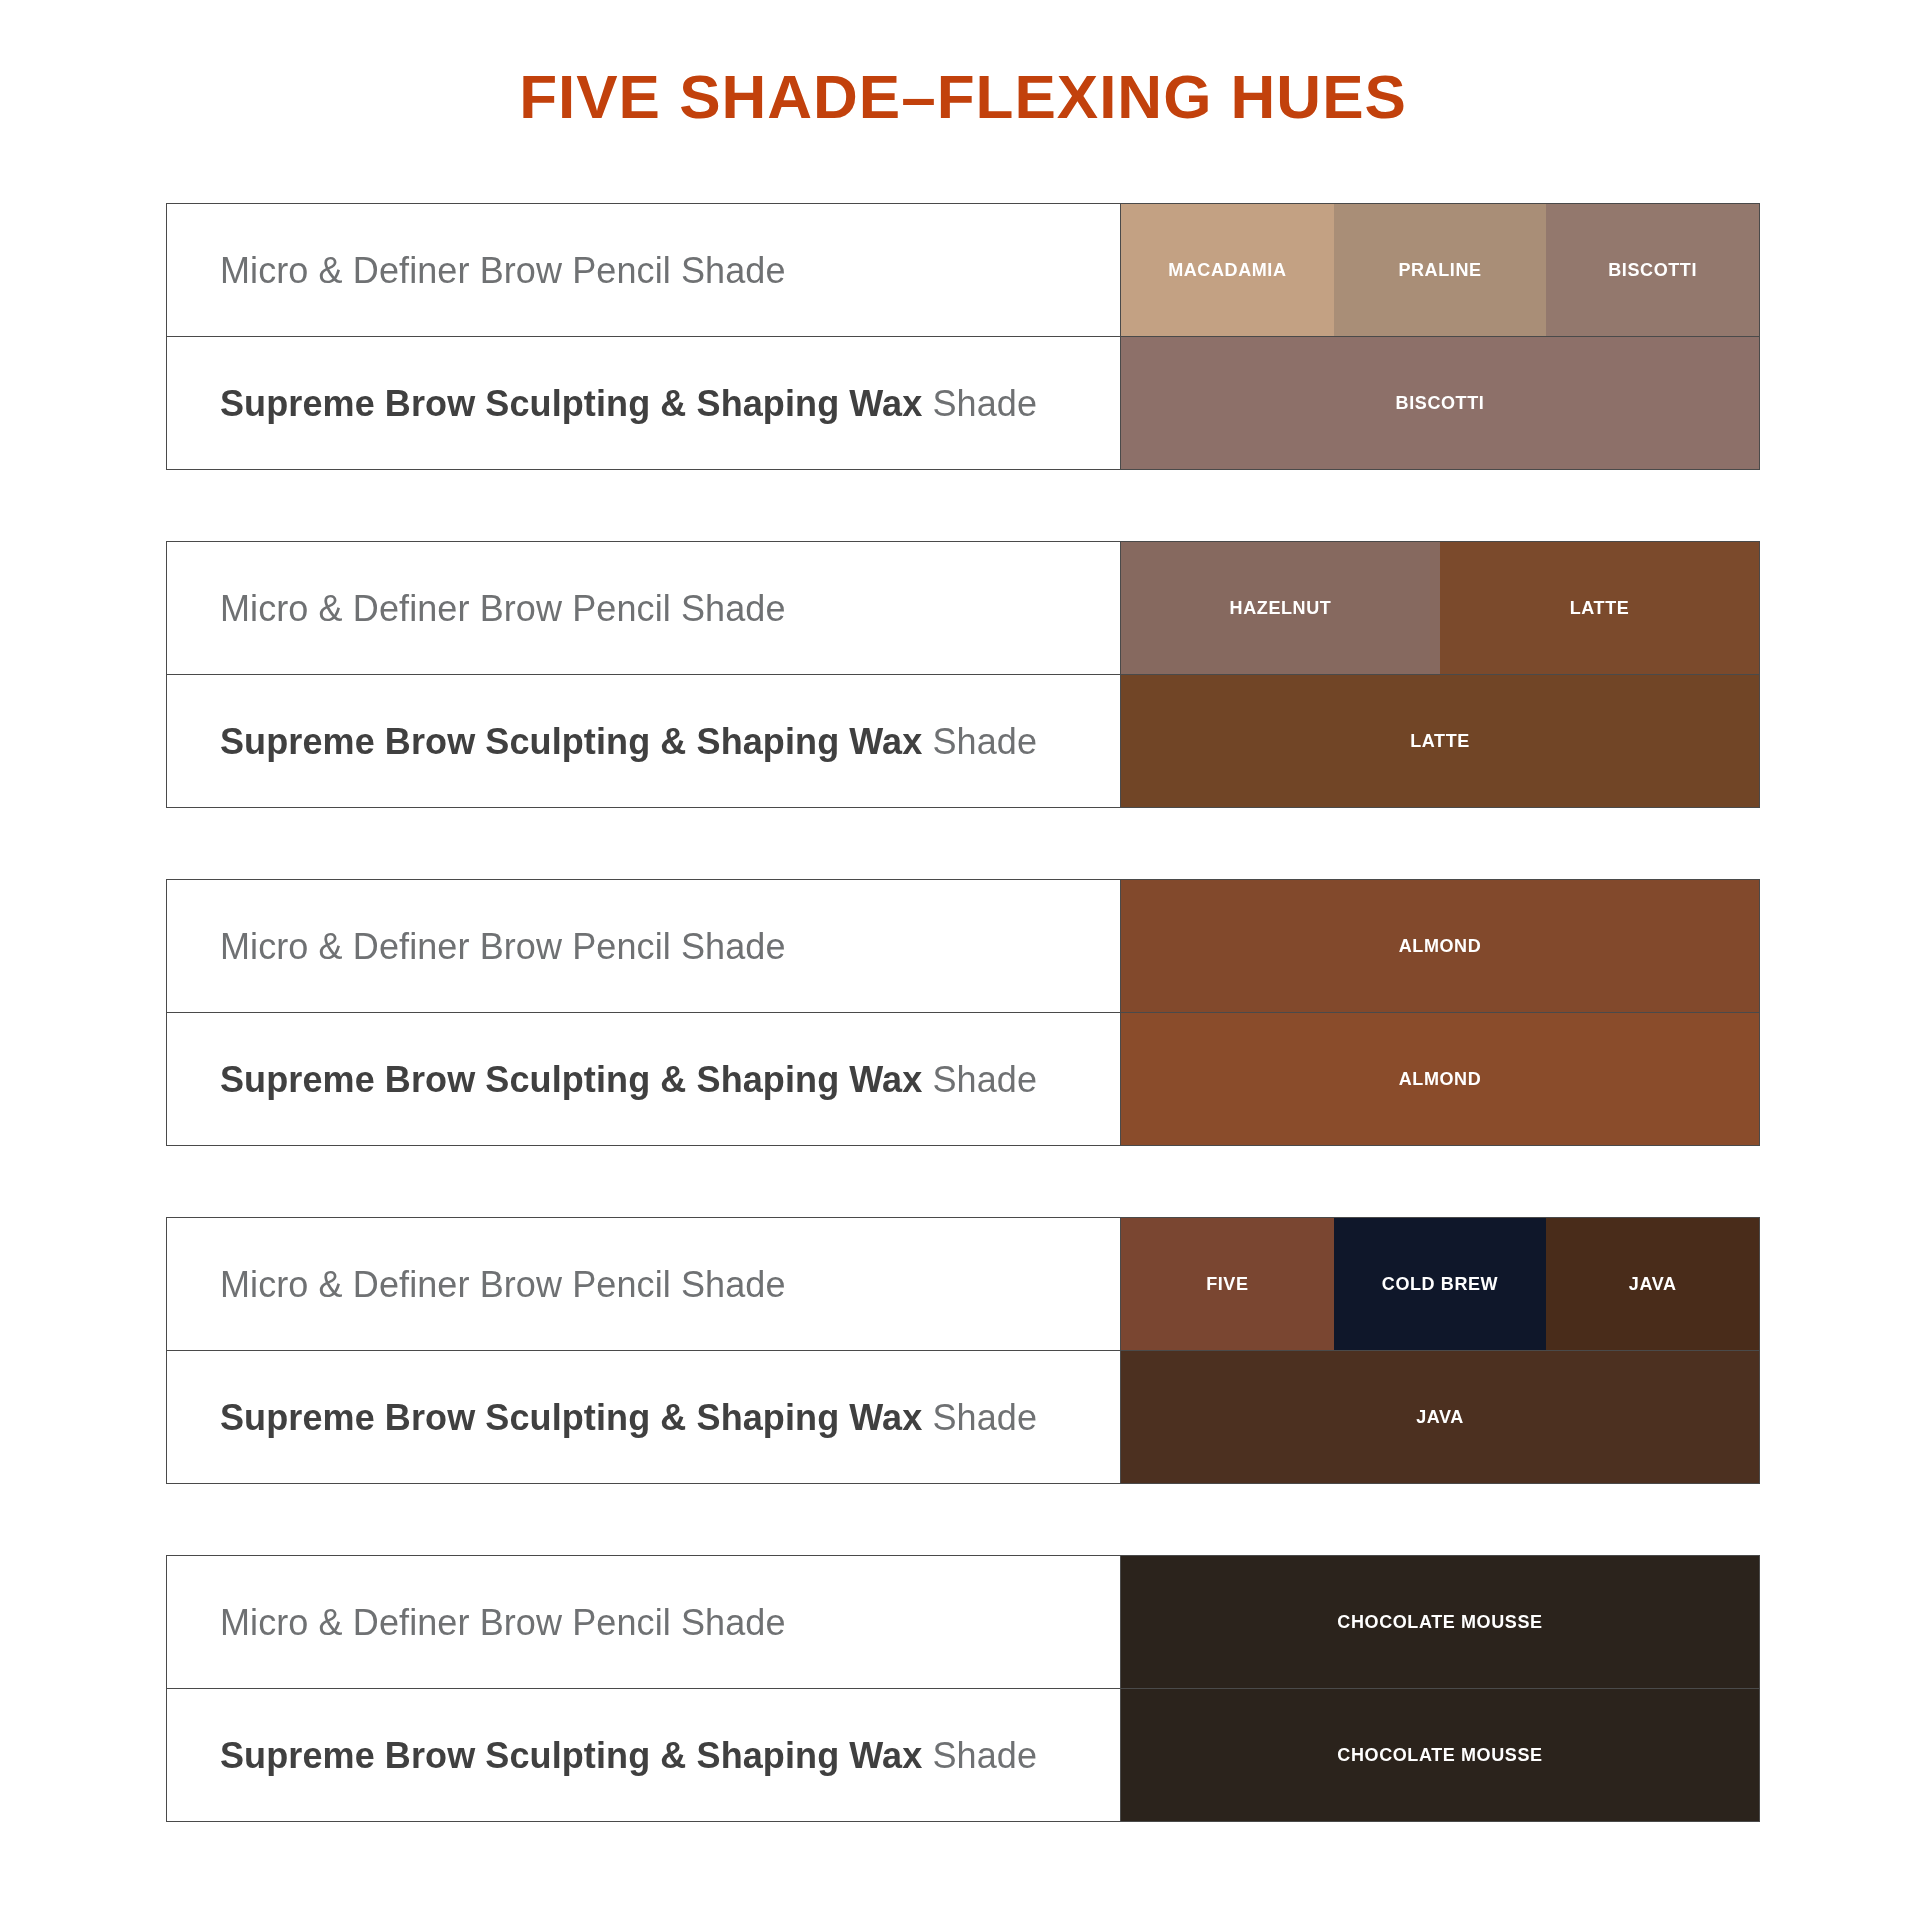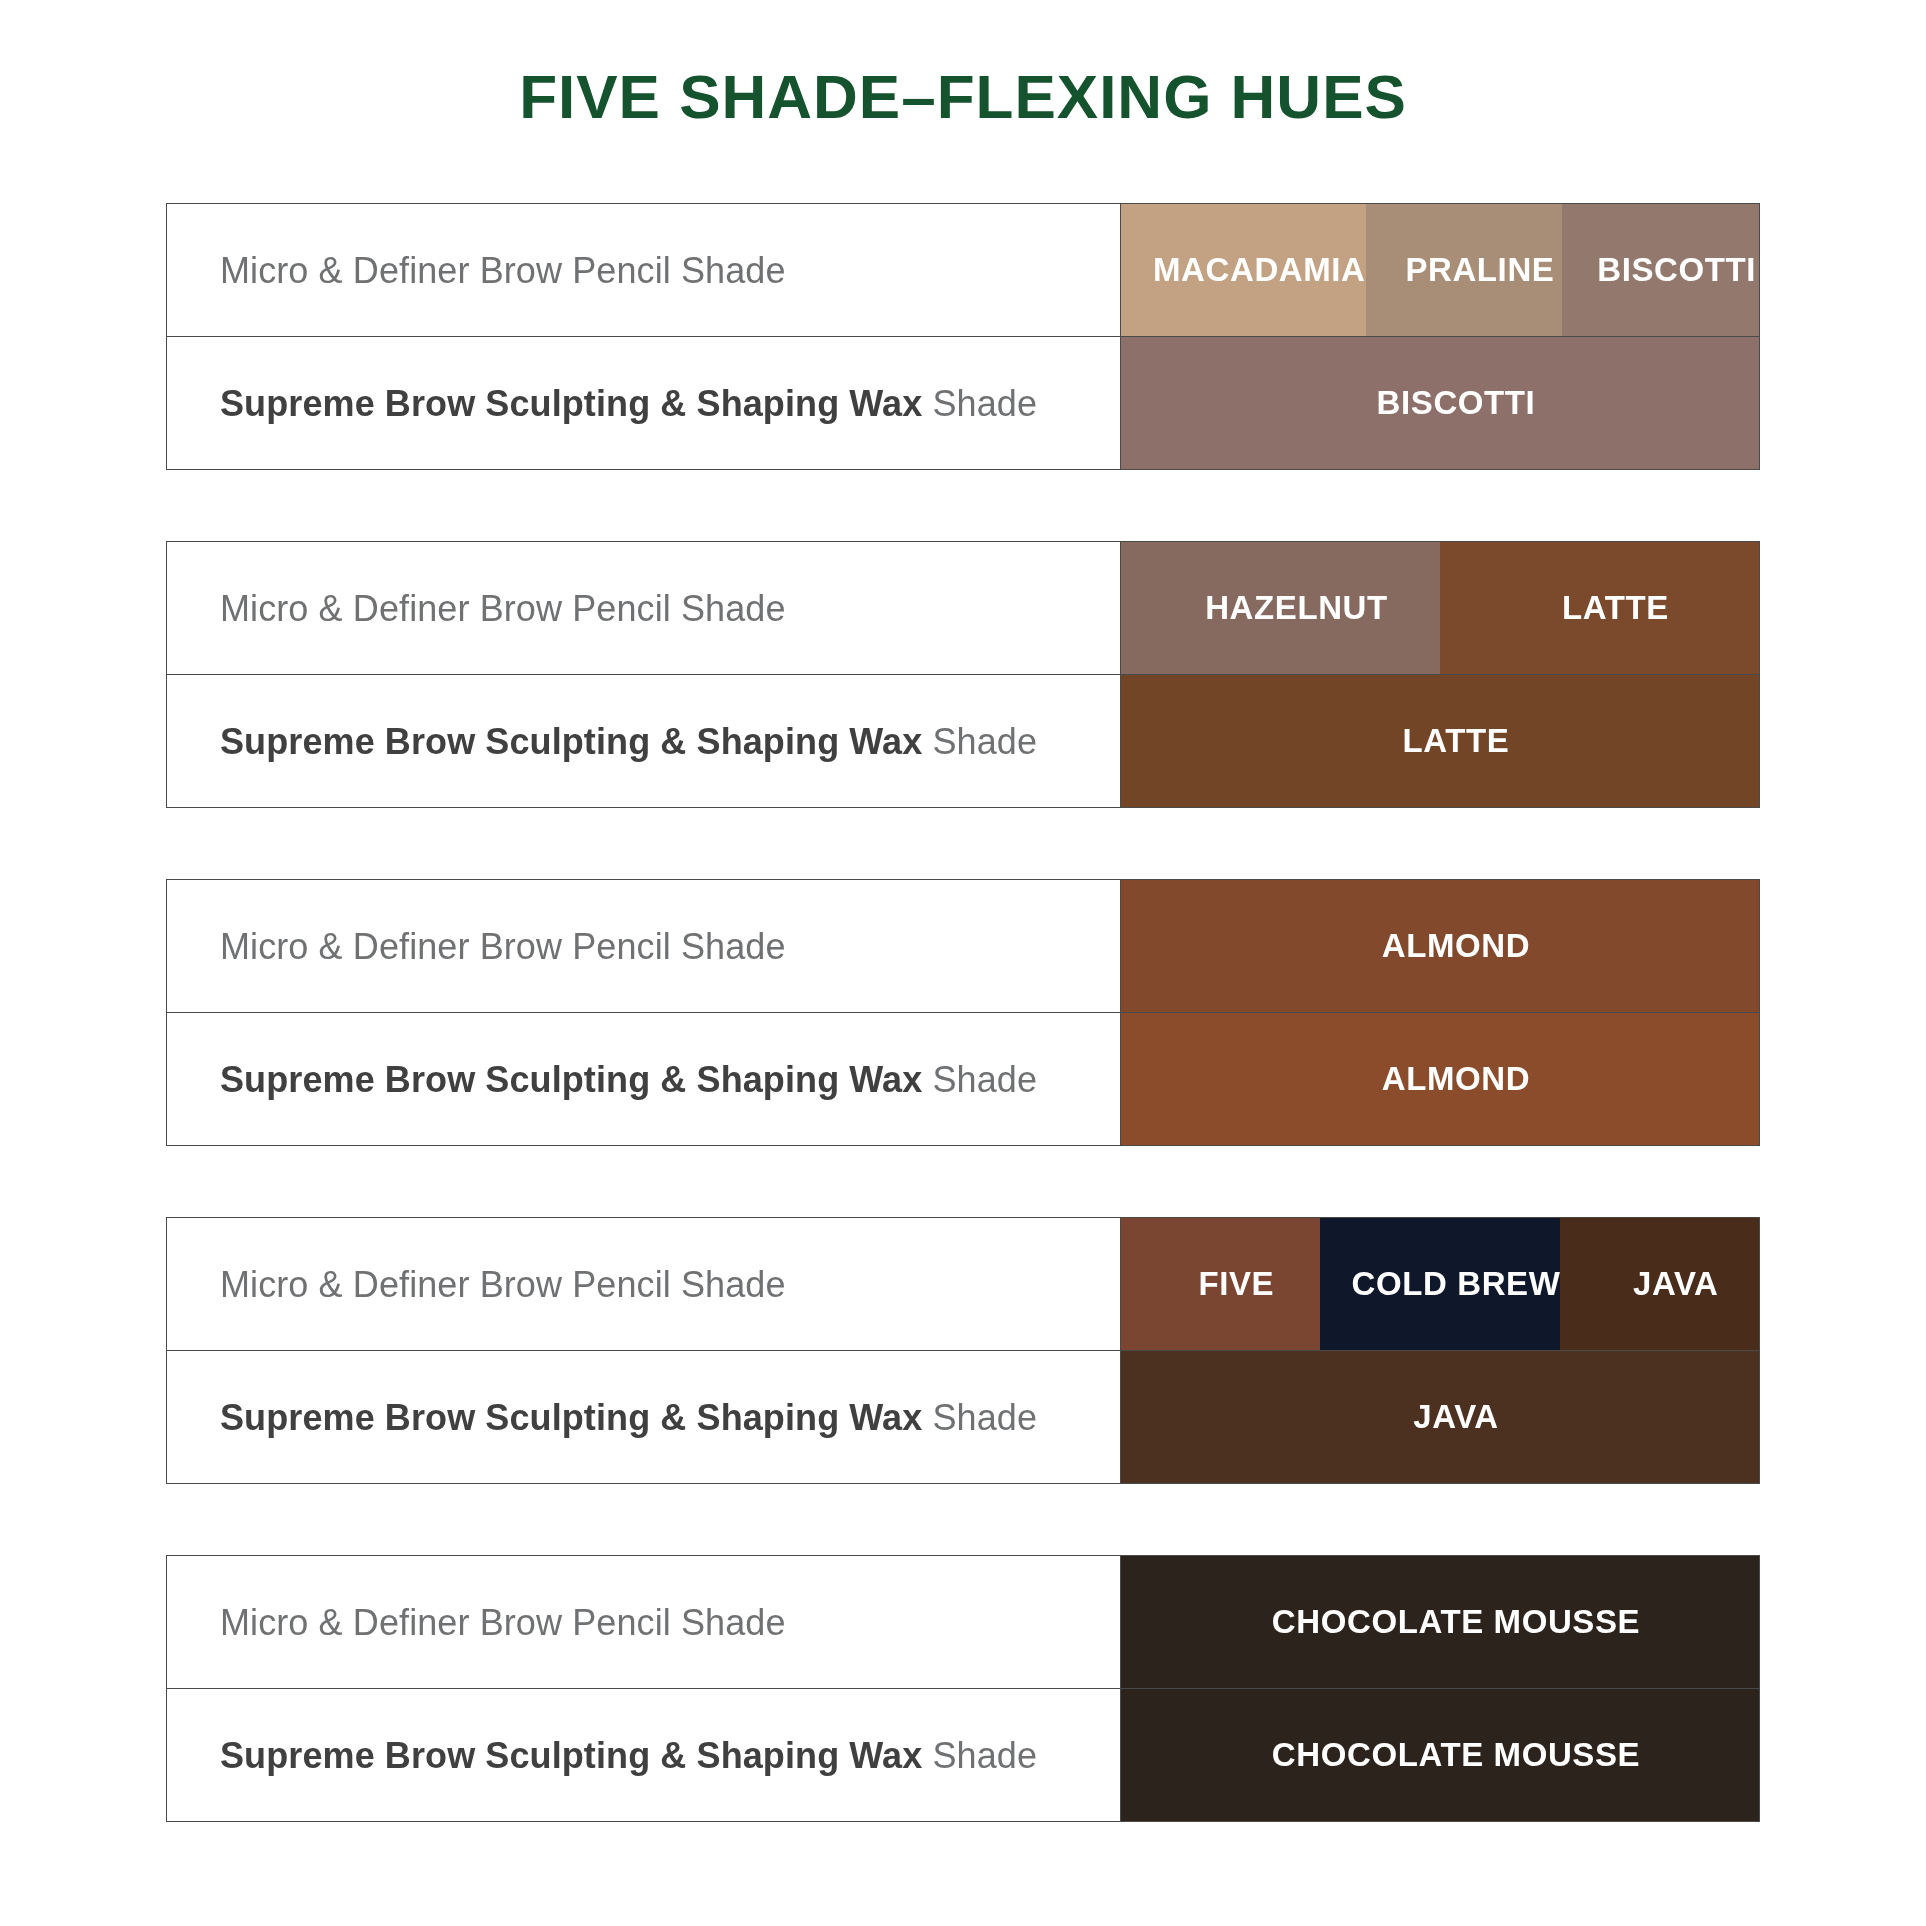--- a/index.html
+++ b/index.html
@@ -15,21 +15,21 @@
   }
   .page {
     width: 1926px;
     height: 1926px;
     box-sizing: border-box;
     padding: 0;
     position: relative;
   }
   .title {
     text-align: center;
-    color: #14532d;
+    color: #c2410c;
     font-weight: bold;
     font-size: 62px;
     letter-spacing: 1px;
     margin: 0;
     padding-top: 63px;
     padding-bottom: 0;
     line-height: 1.1;
   }
   .groups {
     margin: 0 auto;
@@ -78,24 +78,23 @@
     display: flex;
     align-items: stretch;
   }
   .swatch {
     display: flex;
     align-items: center;
     justify-content: center;
     box-sizing: border-box;
     color: #ffffff;
     font-weight: bold;
-    font-size: 33px;
+    font-size: 18px;
     letter-spacing: 0.6px;
     white-space: nowrap;
-    padding-left: 32px;
   }
   
 </style>
 </head>
 <body>
 
 <div class="page">
   <h1 class="title">FIVE SHADE–FLEXING HUES</h1>
   <div class="groups" id="groups">
       <div class="group">

